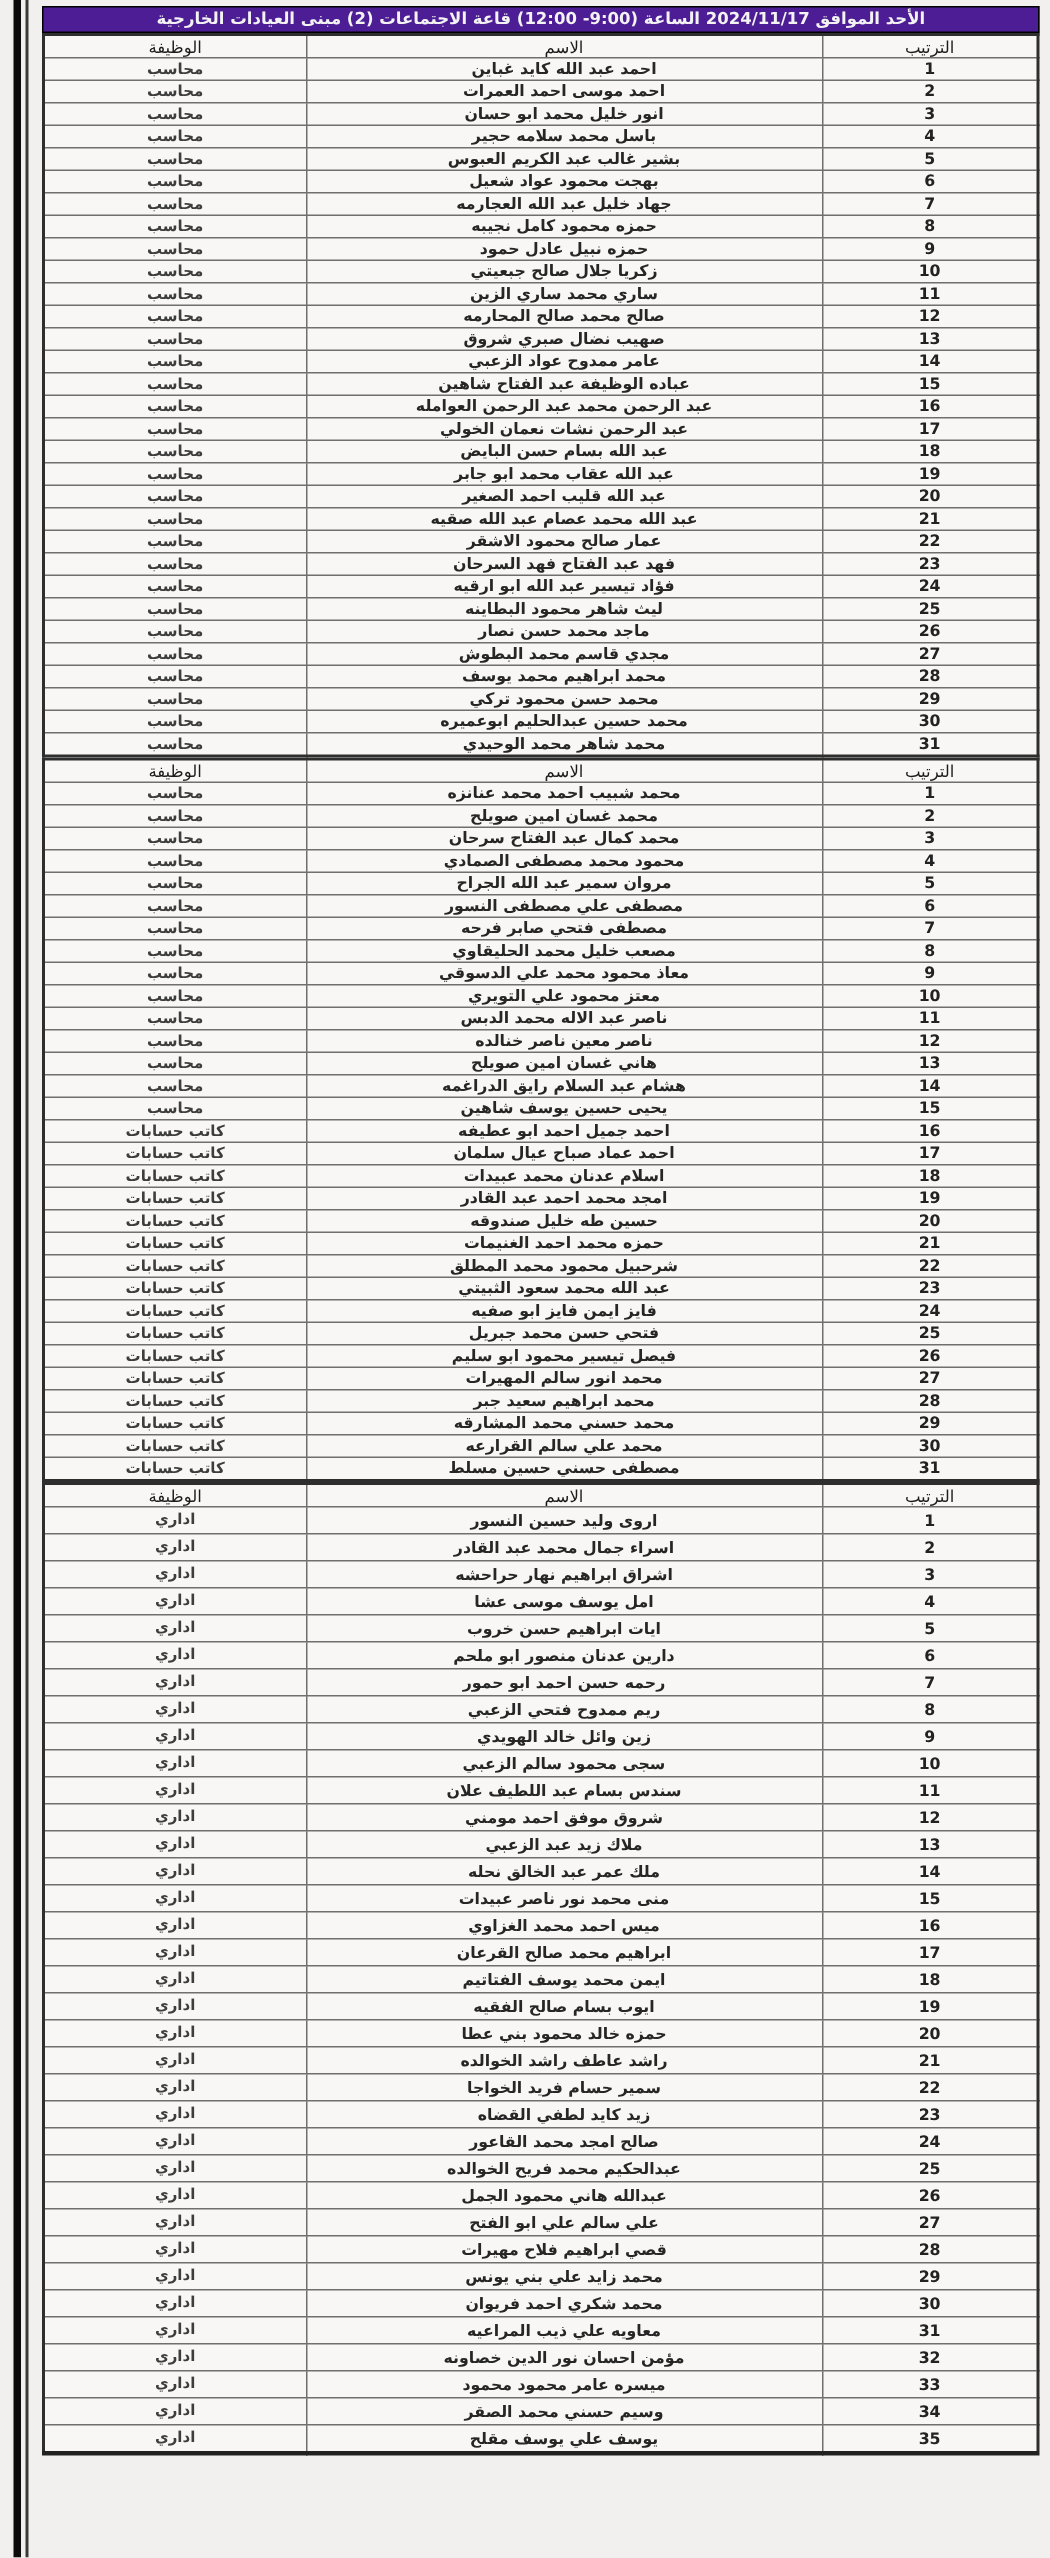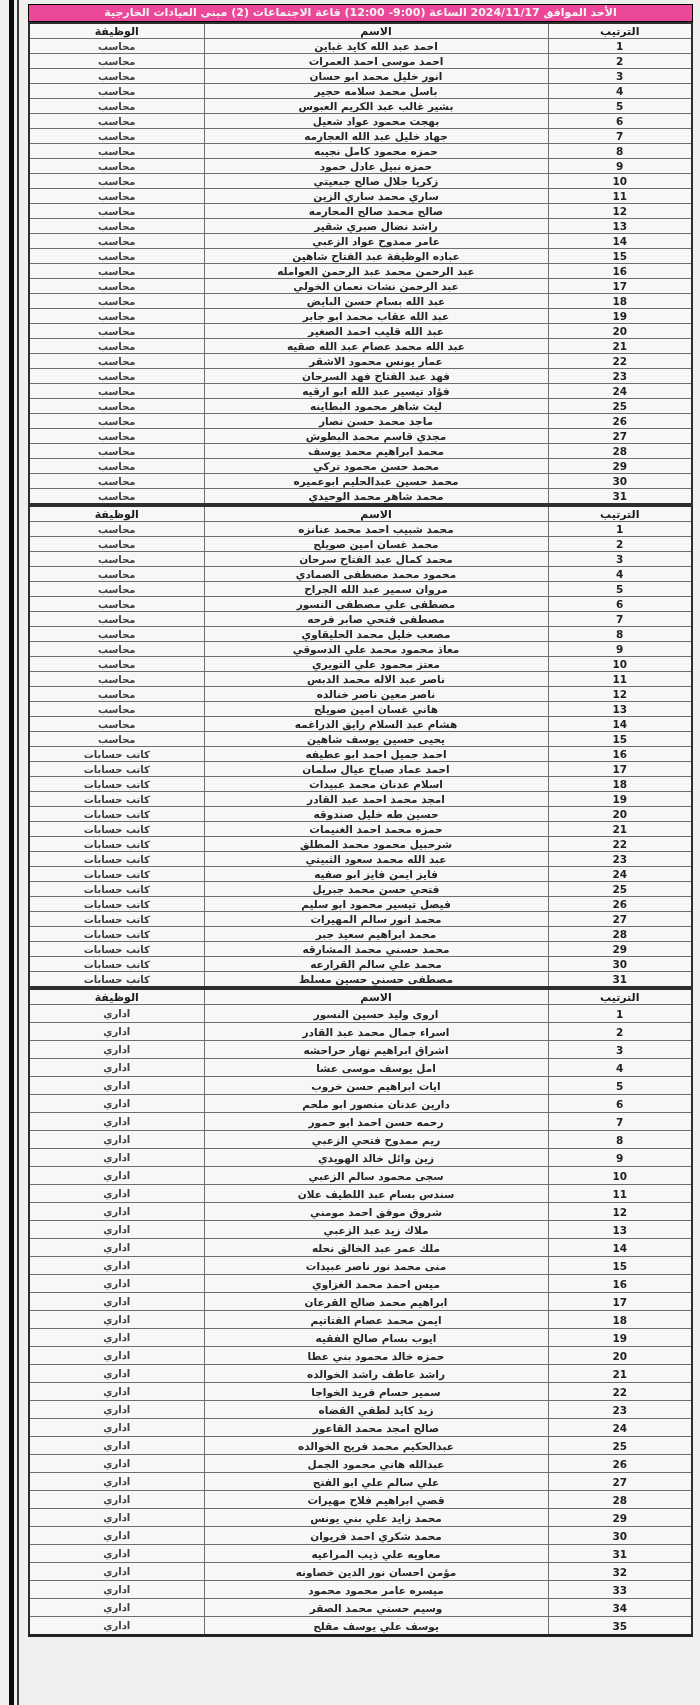--- a/index.html
+++ b/index.html
@@ -8,41 +8,41 @@
     background:#f1f0ee;
     font-family:"DejaVu Sans",sans-serif;
     position:relative;
     overflow:hidden;
     direction:rtl;
   }
   .edge-thick{position:absolute;left:9px;top:0;width:5px;height:1705px;background:#0b0b0b;}
   .edge-thin{position:absolute;left:17px;top:0;width:2px;height:1705px;background:#3a3a3a;}
   .doc{position:absolute;top:4px;left:28px;right:7px;}
   .section-header{
-    background:#ec4899;color:#f3f3f3;
+    background:#4c1d95;color:#f3f3f3;
     font-weight:bold;font-size:11px;line-height:14px;
     text-align:center;padding:1px 18px;
     border:1px solid #000;
   }
   table.roster{
     width:100%;border-collapse:collapse;table-layout:fixed;
     border:2px solid #2e2e2e;
     background:#f8f7f5;
   }
   table.roster col.c-num{width:144px;}
   table.roster col.c-name{width:344px;}
   table.roster col.c-job{width:auto;}
   table.roster th, table.roster td{
     border:1px solid #6f6f6f;
     padding:0 4px;height:14px;
     text-align:center;vertical-align:middle;
     overflow:hidden;white-space:nowrap;
   }
   table.roster th{
-    font-size:11px;font-weight:bold;color:#1c1c1c;height:14px;
+    font-size:11px;font-weight:normal;color:#1c1c1c;height:14px;
   }
   td.cell-num{font-size:10.5px;font-weight:bold;color:#222;direction:ltr;}
   td.cell-name{font-size:10.5px;font-weight:bold;color:#262626;}
   td.cell-job{font-size:10px;font-weight:bold;color:#3d3d3d;}
   table.roster.tall td{height:17px;}
   table.roster:last-child{border-bottom:3px solid #222;}
 </style>
 </head>
 <body>
 
@@ -120,21 +120,21 @@
           <td class="cell-name">ساري محمد ساري الزين</td>
           <td class="cell-job">محاسب</td>
         </tr>
         <tr>
           <td class="cell-num">12</td>
           <td class="cell-name">صالح محمد صالح المحارمه</td>
           <td class="cell-job">محاسب</td>
         </tr>
         <tr>
           <td class="cell-num">13</td>
-          <td class="cell-name">راشد نضال صبري شقير</td>
+          <td class="cell-name">صهيب نضال صبري شروق</td>
           <td class="cell-job">محاسب</td>
         </tr>
         <tr>
           <td class="cell-num">14</td>
           <td class="cell-name">عامر ممدوح عواد الزعبي</td>
           <td class="cell-job">محاسب</td>
         </tr>
         <tr>
           <td class="cell-num">15</td>
           <td class="cell-name">عباده الوظيفة عبد الفتاح شاهين</td>
@@ -165,21 +165,21 @@
           <td class="cell-name">عبد الله قليب احمد الصغير</td>
           <td class="cell-job">محاسب</td>
         </tr>
         <tr>
           <td class="cell-num">21</td>
           <td class="cell-name">عبد الله محمد عصام عبد الله صقيه</td>
           <td class="cell-job">محاسب</td>
         </tr>
         <tr>
           <td class="cell-num">22</td>
-          <td class="cell-name">عمار يونس محمود الاشقر</td>
+          <td class="cell-name">عمار صالح محمود الاشقر</td>
           <td class="cell-job">محاسب</td>
         </tr>
         <tr>
           <td class="cell-num">23</td>
           <td class="cell-name">فهد عبد الفتاح فهد السرحان</td>
           <td class="cell-job">محاسب</td>
         </tr>
         <tr>
           <td class="cell-num">24</td>
           <td class="cell-name">فؤاد تيسير عبد الله ابو ارقيه</td>
@@ -487,21 +487,21 @@
           <td class="cell-name">ميس احمد محمد الغزاوي</td>
           <td class="cell-job">اداري</td>
         </tr>
         <tr>
           <td class="cell-num">17</td>
           <td class="cell-name">ابراهيم محمد صالح القرعان</td>
           <td class="cell-job">اداري</td>
         </tr>
         <tr>
           <td class="cell-num">18</td>
-          <td class="cell-name">ايمن محمد عصام الفتاتيم</td>
+          <td class="cell-name">ايمن محمد يوسف الفتاتيم</td>
           <td class="cell-job">اداري</td>
         </tr>
         <tr>
           <td class="cell-num">19</td>
           <td class="cell-name">ايوب بسام صالح الفقيه</td>
           <td class="cell-job">اداري</td>
         </tr>
         <tr>
           <td class="cell-num">20</td>
           <td class="cell-name">حمزه خالد محمود بني عطا</td>

